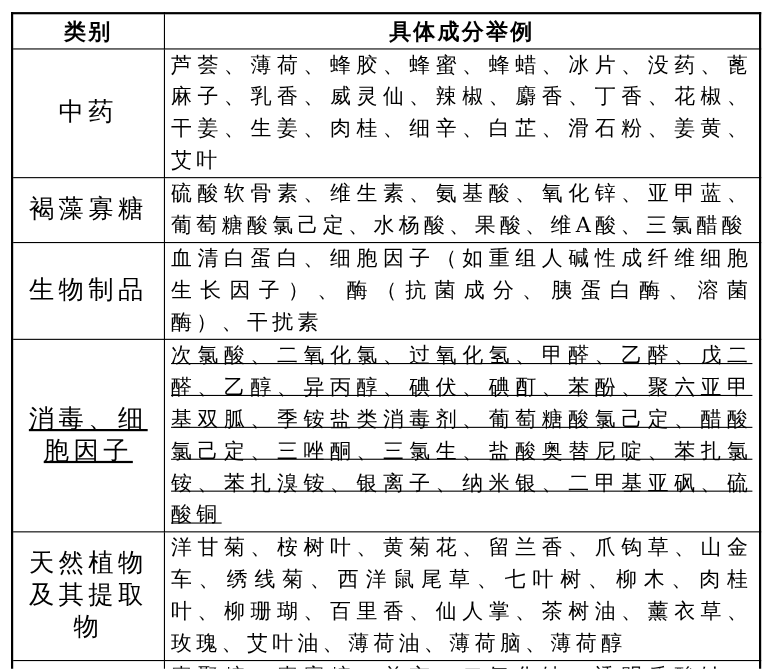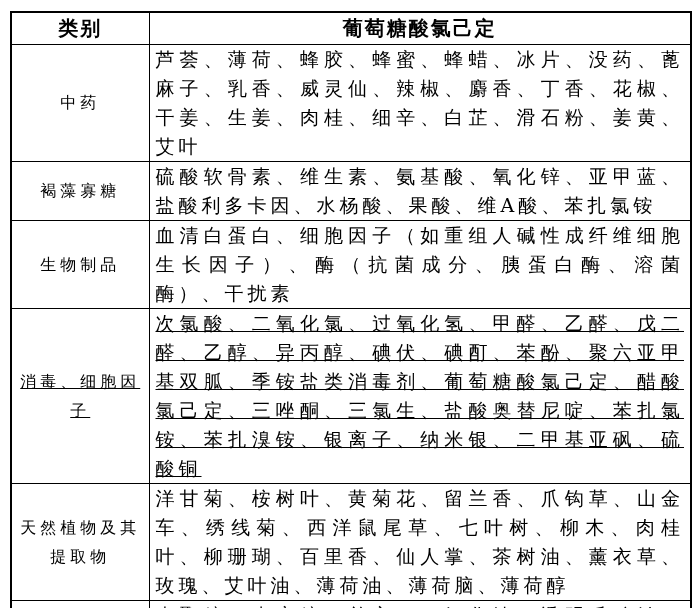--- a/index.html
+++ b/index.html
@@ -38,21 +38,21 @@
     height: 32px;
     font-size: 20px;
     font-weight: bold;
     text-align: center;
     letter-spacing: 2px;
     padding: 0 4px;
     line-height: 30px;
   }
   td.category-cell {
     text-align: center;
-    font-size: 16px;
+    font-size: 23px;
     letter-spacing: 4px;
     line-height: 29px;
     padding: 0 5px;
   }
   td.examples-cell {
     font-size: 19px;
     letter-spacing: 4px;
     line-height: 29px;
     text-align: justify;
     text-align-last: left;
@@ -72,29 +72,29 @@
 
 <div class="page">
   <table class="ingredients">
     <colgroup>
       <col class="cat-col">
       <col class="ex-col">
     </colgroup>
     <tbody>
         <tr>
       <th class="header-cell">类别</th>
-      <th class="header-cell">葡萄糖酸氯己定</th>
+      <th class="header-cell">具体成分举例</th>
     </tr>
     <tr class="r1">
       <td class="category-cell">中药</td>
       <td class="examples-cell">芦荟、薄荷、蜂胶、蜂蜜、蜂蜡、冰片、没药、蓖麻子、乳香、威灵仙、辣椒、麝香、丁香、花椒、干姜、生姜、肉桂、细辛、白芷、滑石粉、姜黄、艾叶</td>
     </tr>
     <tr class="r2">
       <td class="category-cell">褐藻寡糖</td>
-      <td class="examples-cell">硫酸软骨素、维生素、氨基酸、氧化锌、亚甲蓝、盐酸利多卡因、水杨酸、果酸、维A酸、苯扎氯铵</td>
+      <td class="examples-cell">硫酸软骨素、维生素、氨基酸、氧化锌、亚甲蓝、葡萄糖酸氯己定、水杨酸、果酸、维A酸、三氯醋酸</td>
     </tr>
     <tr class="r3">
       <td class="category-cell">生物制品</td>
       <td class="examples-cell">血清白蛋白、细胞因子（如重组人碱性成纤维细胞生长因子）、酶（抗菌成分、胰蛋白酶、溶菌酶）、干扰素</td>
     </tr>
     <tr class="r4">
       <td class="category-cell">消毒、细胞因子</td>
       <td class="examples-cell">次氯酸、二氧化氯、过氧化氢、甲醛、乙醛、戊二醛、乙醇、异丙醇、碘伏、碘酊、苯酚、聚六亚甲基双胍、季铵盐类消毒剂、葡萄糖酸氯己定、醋酸氯己定、三唑酮、三氯生、盐酸奥替尼啶、苯扎氯铵、苯扎溴铵、银离子、纳米银、二甲基亚砜、硫酸铜</td>
     </tr>
     <tr class="r5">

